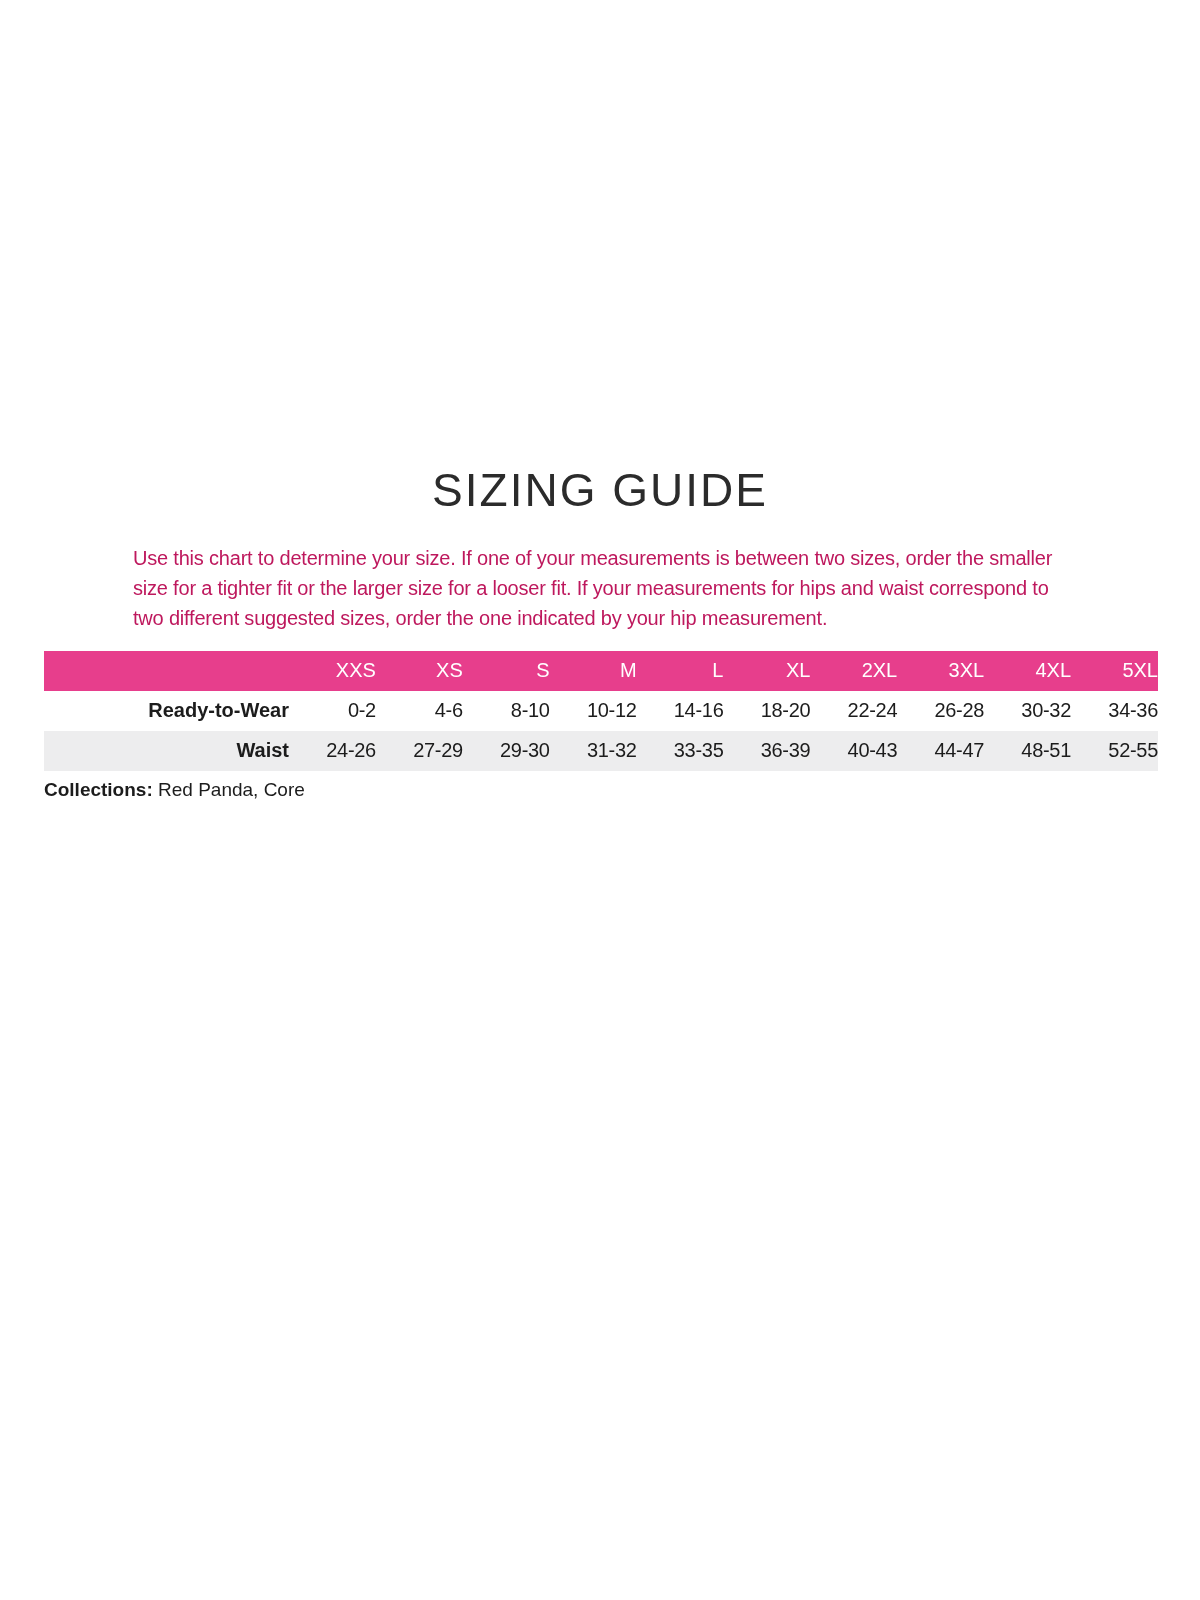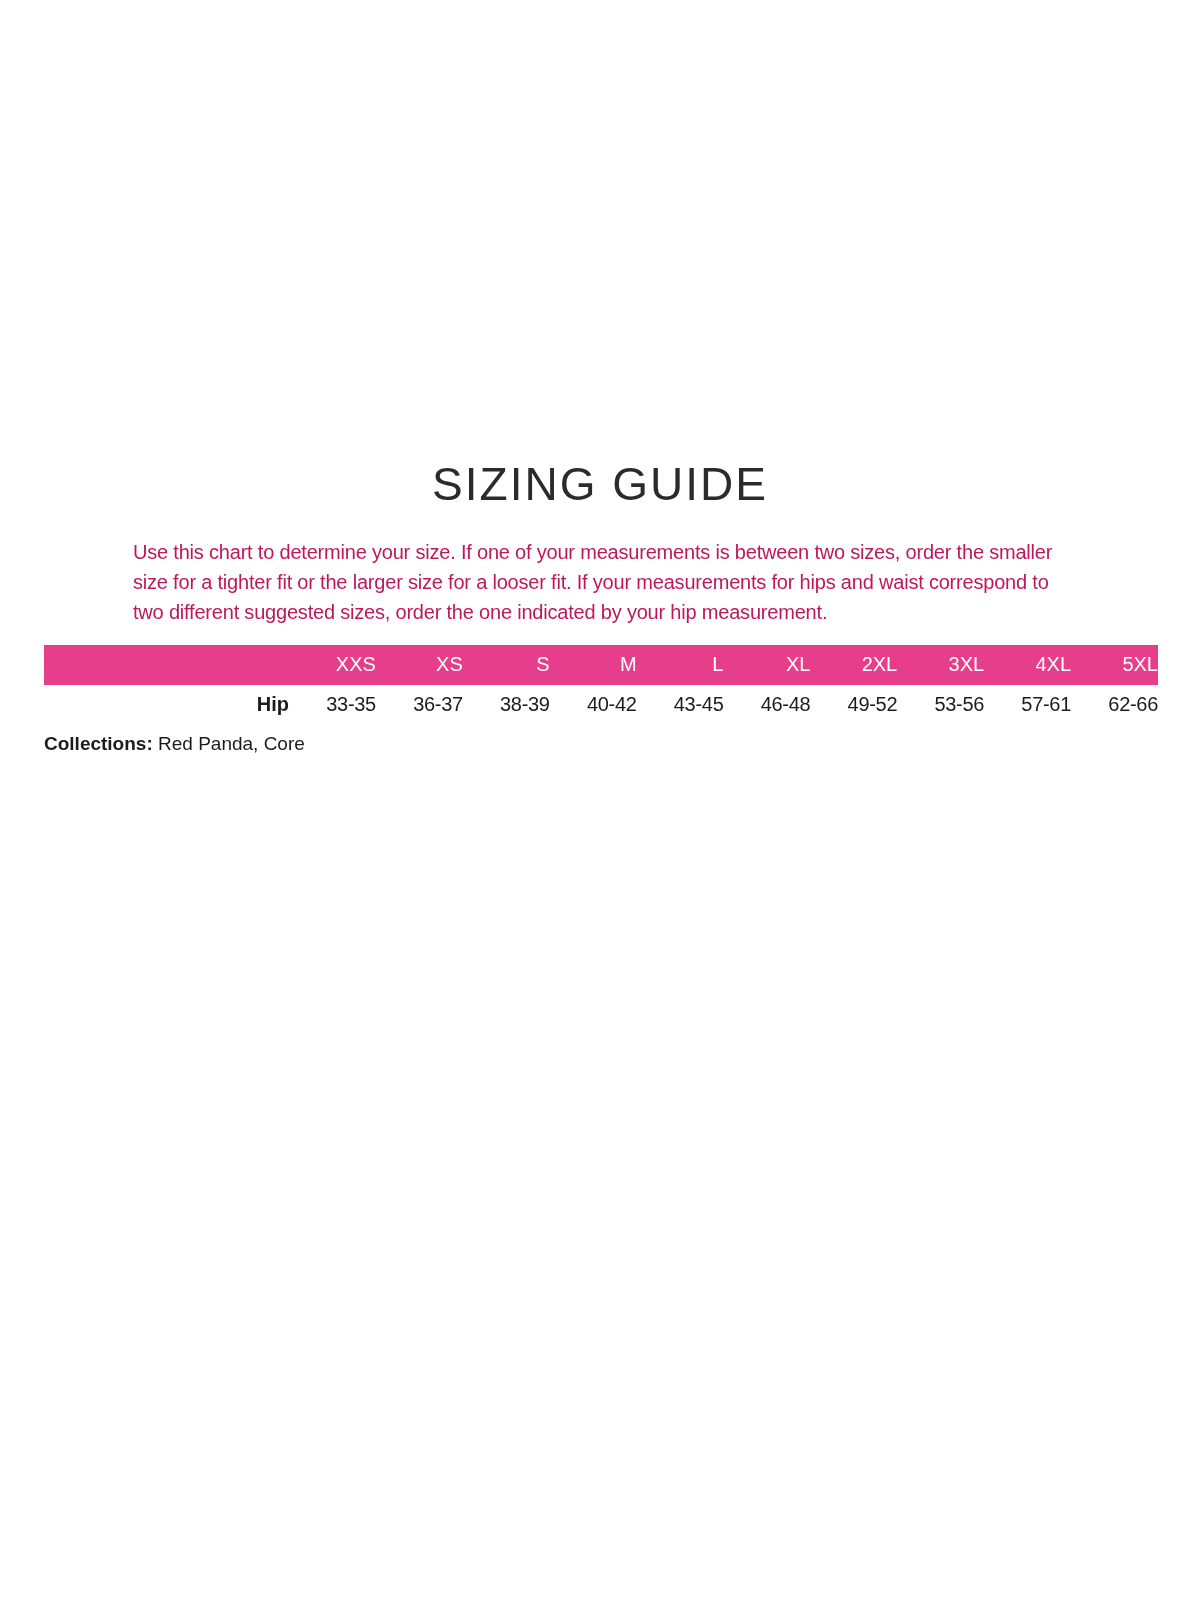--- a/index.html
+++ b/index.html
@@ -16,21 +16,21 @@
     font-family:"Liberation Sans","DejaVu Sans",sans-serif;
     color:var(--ink);
   }
   .page{
     width:1200px;
     height:1600px;
     padding-top:458px;
     overflow:hidden;
   }
   .doc-title{
-    margin:0;
+    margin:6px;
     text-align:center;
     font-size:46px;
     font-weight:400;
     letter-spacing:2px;
     color:#2b2b2b;
     line-height:1.15;
   }
   .intro{
     margin:26px 0 0 133px;
     width:945px;
@@ -110,31 +110,44 @@
           <th>L</th>
           <th>XL</th>
           <th>2XL</th>
           <th>3XL</th>
           <th>4XL</th>
           <th>5XL</th>
         </tr>
     </thead>
     <tbody id="size-table-body">
         <tr>
-          <th>Hip</th>
+          <th>Ready-to-Wear</th>
+          <td>0-2</td>
+          <td>4-6</td>
+          <td>8-10</td>
+          <td>10-12</td>
+          <td>14-16</td>
+          <td>18-20</td>
+          <td>22-24</td>
+          <td>26-28</td>
+          <td>30-32</td>
+          <td>34-36</td>
+        </tr>
+        <tr>
+          <th>Waist</th>
+          <td>24-26</td>
+          <td>27-29</td>
+          <td>29-30</td>
+          <td>31-32</td>
           <td>33-35</td>
-          <td>36-37</td>
-          <td>38-39</td>
-          <td>40-42</td>
-          <td>43-45</td>
-          <td>46-48</td>
-          <td>49-52</td>
-          <td>53-56</td>
-          <td>57-61</td>
-          <td>62-66</td>
+          <td>36-39</td>
+          <td>40-43</td>
+          <td>44-47</td>
+          <td>48-51</td>
+          <td>52-55</td>
         </tr>
       </tbody>
   </table>
 
   <p class="collections">
     <span class="label">Collections:</span><span class="value"> Red Panda, Core</span>
   </p>
 
 </div>
 

